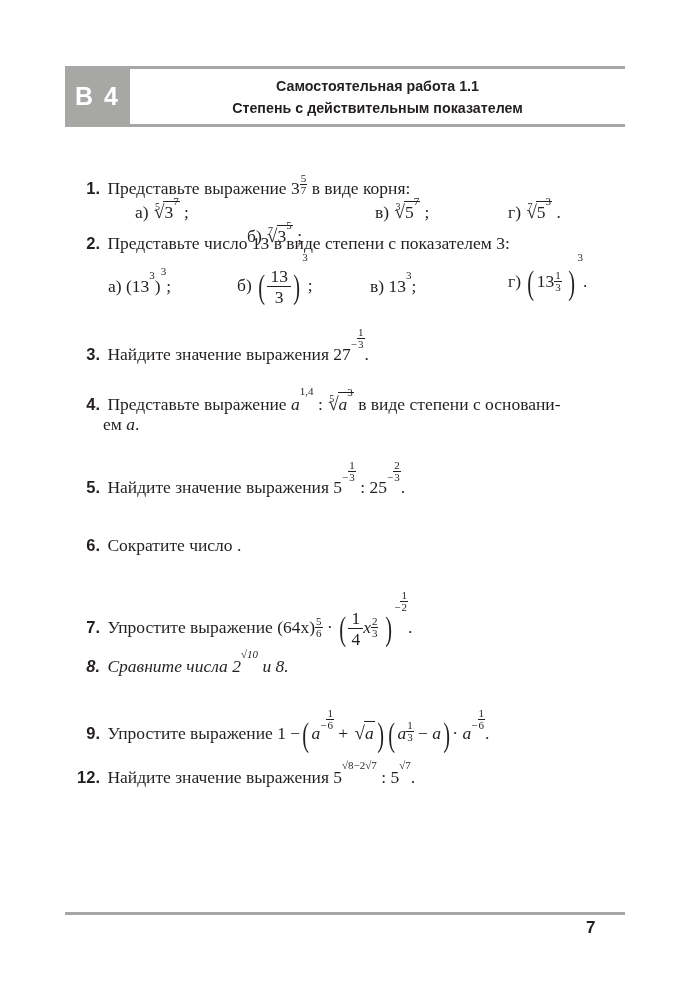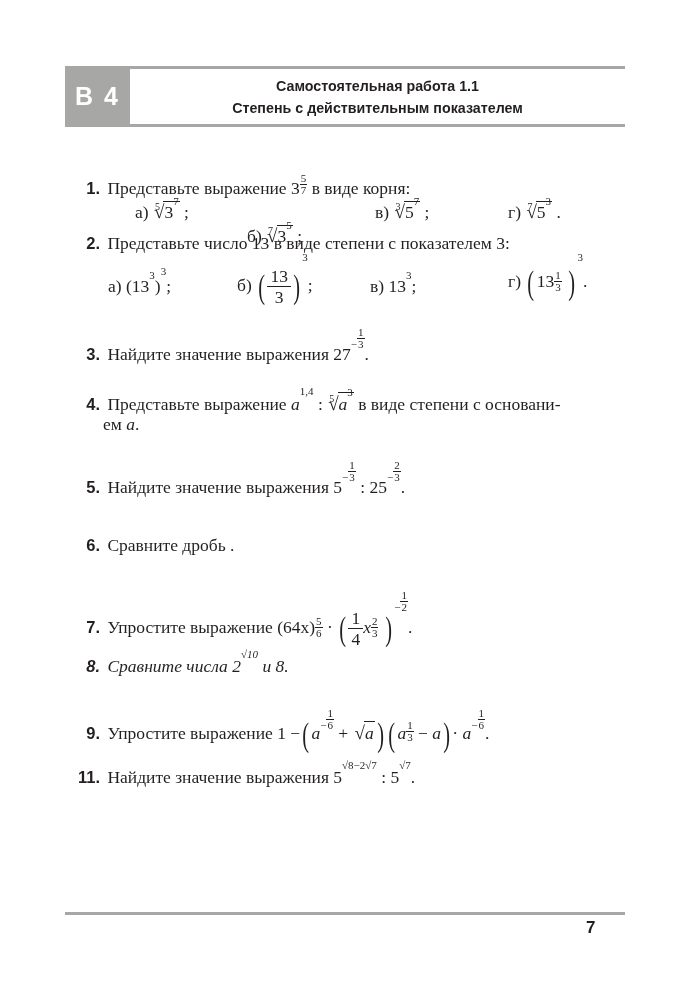--- a/index.html
+++ b/index.html
@@ -111,21 +111,21 @@
         <span style="margin-top:6px">−</span>
         <span class="frac">
           <span class="n">2</span>
           <span>3</span>
         </span>
       </span><span>.</span></span>
 </div>
 
 <div class="task" style="top:534px;">
   <span class="num">6.</span>
-  <span>Сравните дробь</span>
+  <span>Сократите число</span>
   <span>.</span>
 </div>
 
 <div class="task" style="top:608px;">
   <span class="num">7.</span>
   <span>Упростите выражение</span>
   <span><span>(64x)</span><span class="supfrac" style="top:-8px">
         <span class="frac">
           <span class="n">5</span>
           <span>6</span>
@@ -170,19 +170,19 @@
       </span> <span>−</span> <i class="v">a</i><span class="paren">)</span><span>·</span> <i class="v">a</i><span class="supfrac" style="top:-10px">
         <span style="margin-top:6px">−</span>
         <span class="frac">
           <span class="n">1</span>
           <span>6</span>
         </span>
       </span><span>.</span></span>
 </div>
 
 <div class="task" style="top:766px;">
-  <span class="num wide">11.</span>
+  <span class="num wide">12.</span>
   <span>Найдите значение выражения</span>
   <span><span>5</span><sup>√8−2√7</sup> <span>:</span> <span>5</span><sup>√7</sup><span>.</span></span>
 </div>
 
 <div class="footer-line"></div>
 <div class="page-num">7</div>
 
 </body></html>

